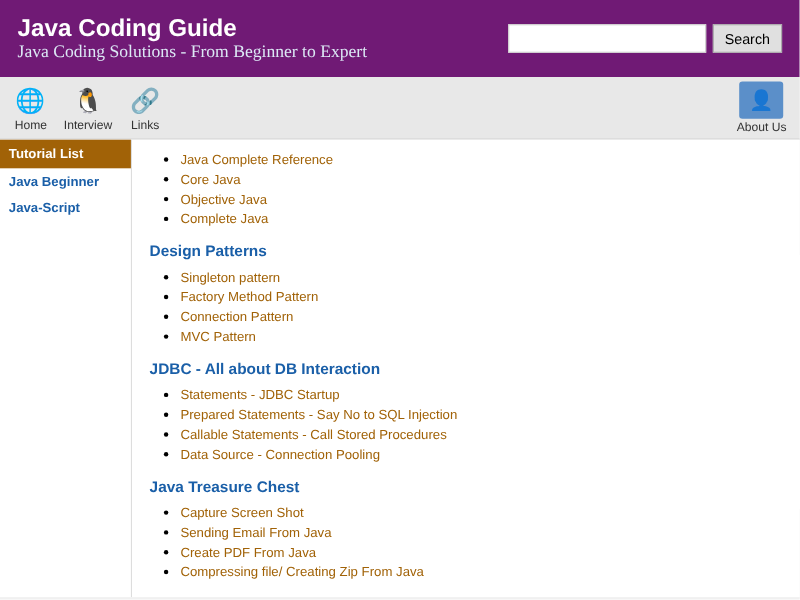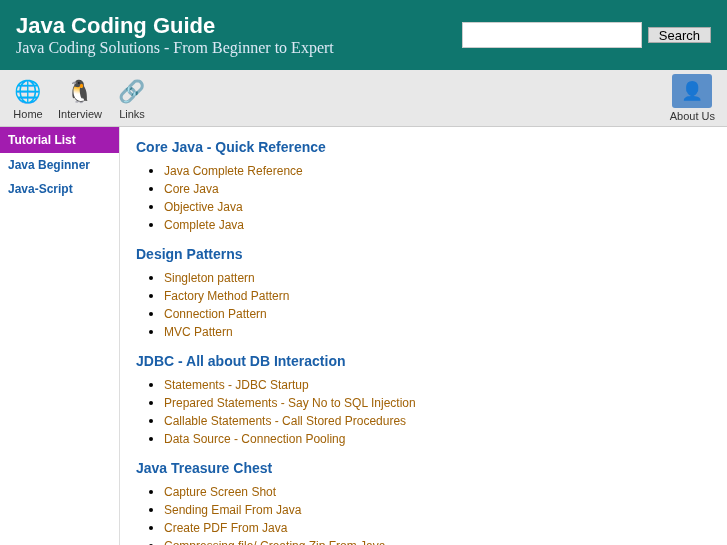--- a/index.html
+++ b/index.html
@@ -1,39 +1,39 @@
 <!DOCTYPE html>
 <html><head>
   <meta charset="utf-8">
   <style>
     * { margin: 0; padding: 0; box-sizing: border-box; }
     body { font-family: Arial, sans-serif; font-size: 13px; background: #f0f0f0; }
 
     
     #header {
-      background: #0f766e;
+      background: #701a75;
       padding: 12px 16px;
       display: flex;
       align-items: center;
       justify-content: space-between;
       min-height: 70px;
     }
     #header-title { color: white; font-size: 22px; font-weight: bold; }
     #header-subtitle { color: #dce8f5; font-size: 16px; margin-top: 0; font-family: Liberation Serif, serif; }
     #search-area { display: flex; align-items: center; gap: 6px; }
     #search-input {
       width: 180px;
       height: 26px;
       border: 1px solid #ccc;
       padding: 2px 6px;
       font-size: 13px;
       background: white;
     }
     #search-button {
-      height: 16px;
+      height: 26px;
       padding: 0 10px;
       background: #e0e0e0;
       border: 1px solid #aaa;
       cursor: pointer;
       font-size: 13px;
     }
 
     
     #navbar {
       background: #e8e8e8;
@@ -86,21 +86,21 @@
     }
 
     
     #sidebar {
       width: 120px;
       min-width: 120px;
       background: white;
       border-right: 1px solid #ddd;
     }
     #sidebar-header {
-      background: #a21caf;
+      background: #a16207;
       color: white;
       font-weight: bold;
       font-size: 12px;
       padding: 6px 8px;
     }
     .sidebar-link {
       display: block;
       color: #1a5fa8;
       text-decoration: none;
       font-size: 12px;
@@ -174,21 +174,20 @@
 <div id="main">
 
   <div id="sidebar">
     <div id="sidebar-header">Tutorial List</div>
     <a class="sidebar-link" href="#">Java Beginner</a>
     <a class="sidebar-link" href="#">Java-Script</a>
   </div>
 
   <div id="content">
 
-  <div class="section-title">Core Java - Quick Reference</div>
       <ul class="content-list">
         <li><a href="#">Java Complete Reference</a></li>
         <li><a href="#">Core Java</a></li>
         <li><a href="#">Objective Java</a></li>
         <li><a href="#">Complete Java</a></li>
       </ul>
       <div class="section-title">Design Patterns</div>
       <ul class="content-list">
         <li><a href="#">Singleton pattern</a></li>
         <li><a href="#">Factory Method Pattern</a></li>

